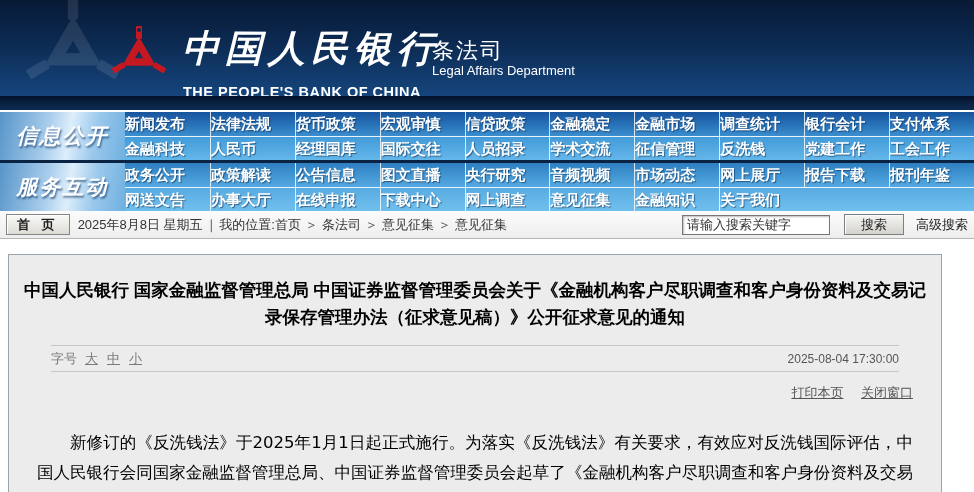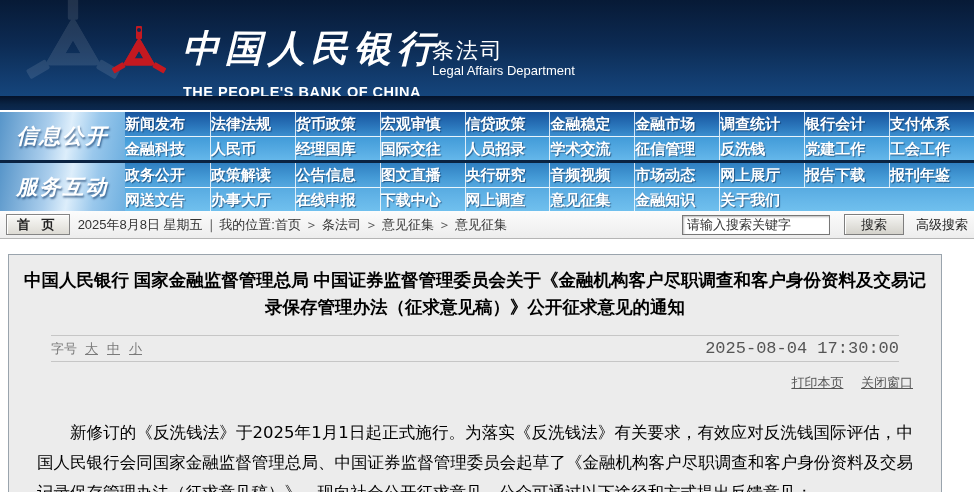--- a/index.html
+++ b/index.html
@@ -52,28 +52,28 @@
     padding:0 4px; font-size:13px; background:#fff; margin-right:14px; }
   .search-input::placeholder { color:#333; opacity:1; }
   .search-btn { height:21px; padding:0 16px; font-size:13px; color:#222;
     background:linear-gradient(180deg,#f5f5f3,#d4d2cb); border:1px solid #7e7e7e;
     box-shadow:inset 1px 1px 0 #fff; cursor:pointer; margin-right:12px; }
   .adv-search { color:#222; cursor:pointer; text-decoration:none; }
 
   
   .content-box { margin:15px 32px 0 8px; background:#ececec; border:1px solid #9aa4ad;
     height:420px; }
-  .article-title { padding:12px 14px 14px; text-align:center; font-size:17.5px; font-weight:bold;
+  .article-title { padding:22px 14px 14px; text-align:center; font-size:17.5px; font-weight:bold;
     color:#000; line-height:27px; }
   .meta-row { margin:0 42px; border-top:1px solid #c6c6c6; border-bottom:1px solid #c6c6c6;
     height:27px; display:flex; align-items:center; font-size:13px; color:#7a7a7a; }
   .fontsize-label { margin-right:8px; }
   .fontsize-link { text-decoration:underline; margin-right:9px; cursor:pointer; color:#7a7a7a; }
   .meta-spacer { flex:1; }
-  .timestamp { font-family:Liberation Mono, monospace; font-size:17px; color:#555; }
+  .timestamp { font-family:Liberation Sans, sans-serif; font-size:12px; color:#555; }
   .print-row { margin:12px 28px 0; text-align:right; font-size:13px; }
   .print-row a { color:#555; text-decoration:underline; margin-left:14px; cursor:pointer; }
   .article-body { margin:26px 28px 0; font-size:16.5px; color:#000; line-height:30px;
     text-indent:2em; text-align:justify; font-family:"DejaVu Sans","Liberation Sans",sans-serif; }
 </style>
 </head>
 <body>
 
 <div class="header">
   <svg class="header-watermark" width="110" height="110" viewBox="0 0 64 64">

